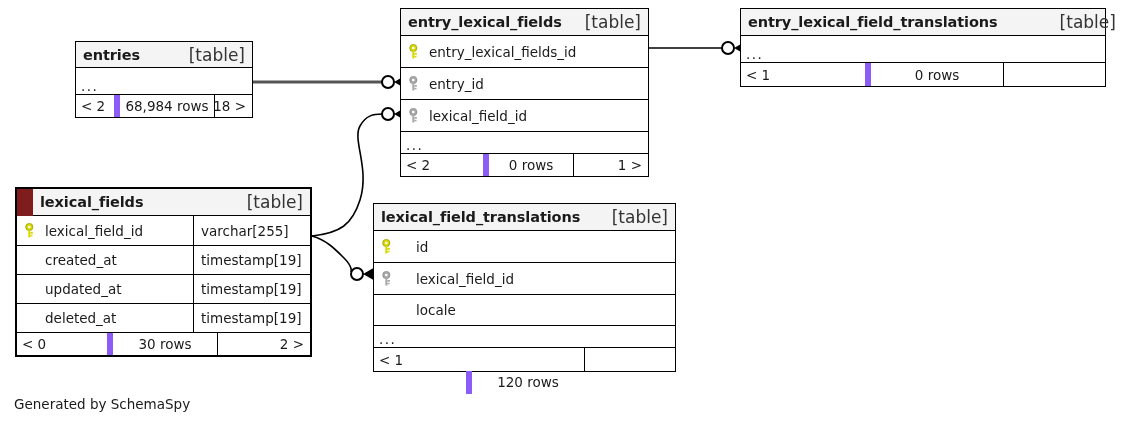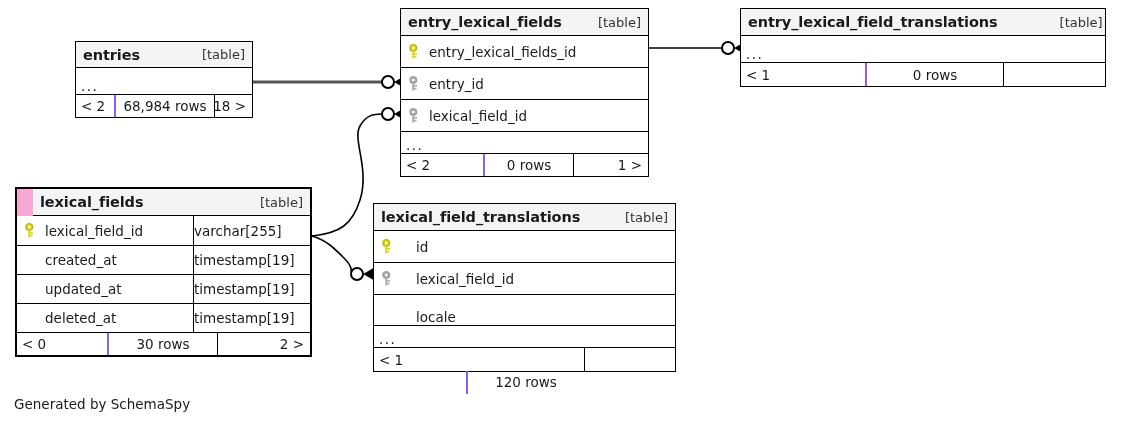--- a/index.html
+++ b/index.html
@@ -29,21 +29,21 @@
     left: 0; top: 0;
     width: 1121px;
     height: 424px;
     z-index: 1;
   }
 
   
   .table-box {
     position: absolute;
     z-index: 2;
-    background: #f9a8d4;
+    background: #7f1d1d;
     box-sizing: border-box;
     border: 2px solid #000000;
   }
   .table-box.thin {
     border-width: 1px;
   }
 
   .tbl-header {
     background: #f4f4f4;
     border-bottom: 1px solid #000000;
@@ -53,21 +53,21 @@
     justify-content: space-between;
     padding: 0 7px;
     white-space: nowrap;
   }
   .tbl-name {
     font-weight: bold;
     font-size: 14.5px;
     letter-spacing: -0.1px;
   }
   .tbl-kind {
-    font-size: 13px;
+    font-size: 17px;
     color: #333333;
     padding-left: 14px;
   }
 
   .tbl-row {
     box-sizing: border-box;
     border-bottom: 1px solid #000000;
     display: flex;
     align-items: center;
     white-space: nowrap;
@@ -79,20 +79,21 @@
   .col-main {
     display: flex;
     align-items: center;
     box-sizing: border-box;
     padding-left: 8px;
     overflow: hidden;
   }
   .col-type {
     box-sizing: border-box;
     border-left: 1px solid #000000;
+    padding-left: 7px;
     font-size: 13.5px;
     display: flex;
     align-items: center;
     height: 100%;
     overflow: hidden;
   }
 
   .key-icon {
     width: 13px;
     min-width: 13px;
@@ -133,21 +134,21 @@
     display: flex;
     align-items: center;
     overflow: hidden;
     white-space: nowrap;
   }
   .foot-left {
     padding-left: 5px;
     justify-content: flex-start;
   }
   .foot-mid {
-    border-left: 2px solid #8b5cf6;
+    border-left: 6px solid #8b5cf6;
     justify-content: center;
   }
   .foot-right {
     border-left: 1px solid #000000;
     justify-content: flex-end;
     padding-right: 6px;
   }
 
   #caption {
     position: absolute;
@@ -365,21 +366,21 @@
               <circle cx="4.3" cy="4" r="1.3" fill="#ffffff"></circle>
               <rect x="3.3" y="6.5" width="2" height="8" fill="#a9a9a9"></rect>
               <rect x="5.3" y="9" width="2.6" height="1.7" fill="#a9a9a9"></rect>
               <rect x="5.3" y="11.8" width="2.2" height="1.6" fill="#a9a9a9"></rect>
             </svg>
         </span>
         <span style="padding-left:14px;">lexical_field_id</span>
       </div>
     </div>
 
-    <div class="tbl-row" style="height:31px;align-items:flex-end;">
+    <div class="tbl-row" style="height:31px;">
       <div class="col-main" style="width:100%;">
         <span class="key-spacer"></span>
         <span style="padding-left:14px;">locale</span>
       </div>
     </div>
 
     <div class="ellipsis-row" style="height:22px;">
       <span>...</span>
     </div>
 

